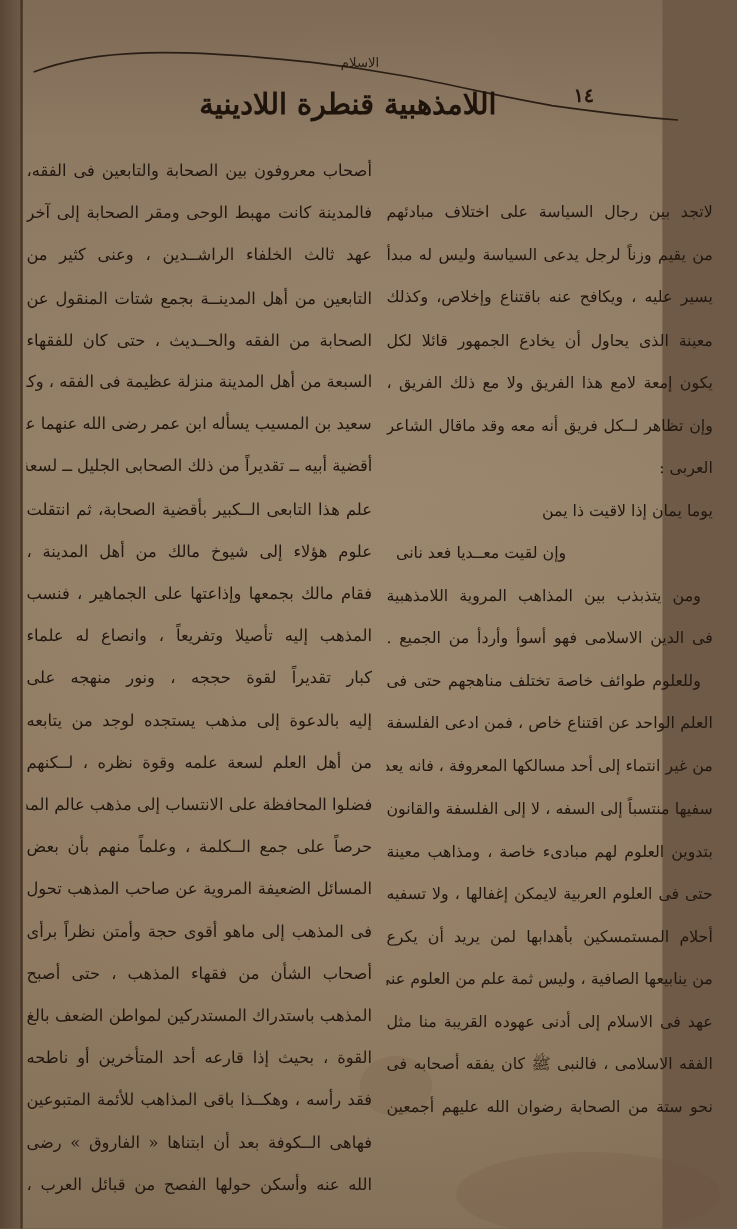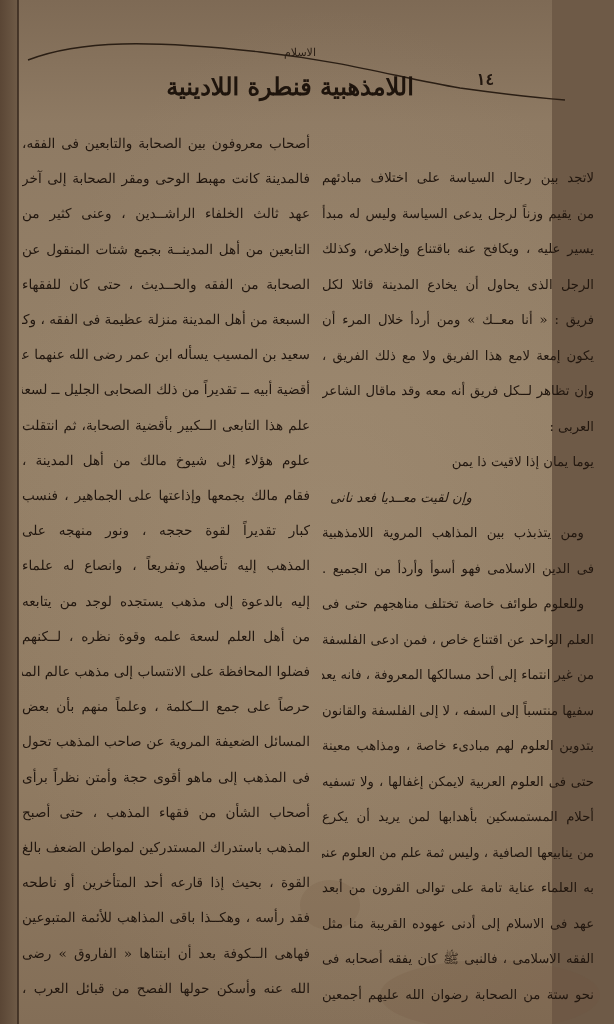--- a/index.html
+++ b/index.html
@@ -27,39 +27,39 @@
   }
   .header-curve {
     position: absolute; left: 20px; top: 30px; width: 560px; height: 80px;
   }
   .running-head {
     position: absolute; left: 230px; top: 46px; width: 140px; text-align: center;
     font-family: "DejaVu Serif", serif; font-size: 11px; color: #2a1e14;
   }
   .page-number {
     position: absolute; right: 57px; top: 70px;
-    font-family: Liberation Mono, monospace; font-size: 16px; font-weight: bold; color: #22170f;
+    font-family: Liberation Serif, serif; font-size: 16px; font-weight: bold; color: #22170f;
   }
   .title {
     position: absolute; left: 110px; top: 72px; width: 360px; text-align: center;
     font-family: "DejaVu Serif", serif; font-size: 24px; font-weight: bold; color: #1e140c;
     direction: rtl; letter-spacing: 0;
   }
   .column {
     position: absolute; direction: rtl; text-align: justify;
     font-family: "DejaVu Serif", serif; font-size: 13.2px; color: #22170f;
     line-height: 35.5px;
   }
   .col-right { left: 322px; top: 160px; width: 272px; }
   .col-left  { left: 22px;  top: 126px; width: 288px; font-size: 13.6px; line-height: 35.2px; }
   .line { display: block; white-space: nowrap; overflow: hidden; text-align: justify; text-align-last: justify; }
   .line.indent { padding-right: 10px; }
   .line.short { text-align-last: right; }
   .verse-1 { padding-right: 0; text-align-last: right; }
-  .verse-2 { text-align-last: left; padding-left: 8px; font-style: italic; }
+  .verse-2 { text-align-last: left; padding-left: 8px; }
   .col-divider {
     position: absolute; left: 314px; top: 130px; width: 1px; height: 890px;
     background: rgba(40,28,18,0.0);
   }
   .stain {
     position: absolute; border-radius: 50%; pointer-events: none;
   }
 </style>
 </head>
 <body>
@@ -77,60 +77,58 @@
 
   <div class="running-head">الاسلام</div>
   <div class="page-number">١٤</div>
 
   <div class="title">اللامذهبية قنطرة اللادينية</div>
 
   <div class="column col-right">
     <span class="line">لاتجد بين رجال السياسة على اختلاف مبادئهم</span>
     <span class="line">من يقيم وزناً لرجل يدعى السياسة وليس له مبدأ</span>
     <span class="line">يسير عليه ، ويكافح عنه باقتناع وإخلاص، وكذلك</span>
-    <span class="line">الرجل الذى يحاول أن يخادع المدينة قائلا لكل</span>
-    <span class="line">فريق : « أنا معــك » ومن أردأ خلال المرء أن</span>
+    <span class="line">معينة الذى يحاول أن يخادع الجمهور قائلا لكل</span>
     <span class="line">يكون إمعة لامع هذا الفريق ولا مع ذلك الفريق ،</span>
     <span class="line">وإن تظاهر لــكل فريق أنه معه وقد ماقال الشاعر</span>
     <span class="line short">العربى :</span>
     <span class="line verse-1">يوما يمان إذا لاقيت ذا يمن</span>
     <span class="line verse-2">وإن لقيت معــديا فعد نانى</span>
     <span class="line indent">ومن يتذبذب بين المذاهب المروية اللامذهبية</span>
     <span class="line">فى الدين الاسلامى فهو أسوأ وأردأ من الجميع .</span>
     <span class="line indent">وللعلوم طوائف خاصة تختلف مناهجهم حتى فى</span>
     <span class="line">العلم الواحد عن اقتناع خاص ، فمن ادعى الفلسفة</span>
     <span class="line">من غير انتماء إلى أحد مسالكها المعروفة ، فانه يعد</span>
     <span class="line">سفيها منتسباً إلى السفه ، لا إلى الفلسفة والقانون</span>
     <span class="line">بتدوين العلوم لهم مبادىء خاصة ، ومذاهب معينة</span>
     <span class="line">حتى فى العلوم العربية لايمكن إغفالها ، ولا تسفيه</span>
     <span class="line">أحلام المستمسكين بأهدابها لمن يريد أن يكرع</span>
     <span class="line">من ينابيعها الصافية ، وليس ثمة علم من العلوم عنى</span>
-    <span class="line">به العلماء عناية تامة على توالى القرون من أبعد</span>
     <span class="line">عهد فى الاسلام إلى أدنى عهوده القريبة منا مثل</span>
     <span class="line">الفقه الاسلامى ، فالنبى ﷺ كان يفقه أصحابه فى</span>
     <span class="line">نحو ستة من الصحابة رضوان الله عليهم أجمعين</span>
 
   </div>
 
   <div class="col-divider"></div>
 
   <div class="column col-left">
     <span class="line">أصحاب معروفون بين الصحابة والتابعين فى الفقه،</span>
     <span class="line">فالمدينة كانت مهبط الوحى ومقر الصحابة إلى آخر</span>
     <span class="line">عهد ثالث الخلفاء الراشــدين ، وعنى كثير من</span>
     <span class="line">التابعين من أهل المدينــة بجمع شتات المنقول عن</span>
     <span class="line">الصحابة من الفقه والحــديث ، حتى كان للفقهاء</span>
     <span class="line">السبعة من أهل المدينة منزلة عظيمة فى الفقه ، وكان</span>
     <span class="line">سعيد بن المسيب يسأله ابن عمر رضى الله عنهما عن</span>
     <span class="line">أقضية أبيه ــ تقديراً من ذلك الصحابى الجليل ــ لسعة</span>
     <span class="line">علم هذا التابعى الــكبير بأقضية الصحابة، ثم انتقلت</span>
     <span class="line">علوم هؤلاء إلى شيوخ مالك من أهل المدينة ،</span>
     <span class="line">فقام مالك بجمعها وإذاعتها على الجماهير ، فنسب</span>
+    <span class="line">المذهب إليه تأصيلا وتفريعاً ، وانصاع له علماء</span>
     <span class="line">كبار تقديراً لقوة حججه ، ونور منهجه على</span>
-    <span class="line">المذهب إليه تأصيلا وتفريعاً ، وانصاع له علماء</span>
     <span class="line">إليه بالدعوة إلى مذهب يستجده لوجد من يتابعه</span>
     <span class="line">من أهل العلم لسعة علمه وقوة نظره ، لــكنهم</span>
     <span class="line">فضلوا المحافظة على الانتساب إلى مذهب عالم المدينة</span>
     <span class="line">حرصاً على جمع الــكلمة ، وعلماً منهم بأن بعض</span>
     <span class="line">المسائل الضعيفة المروية عن صاحب المذهب تحول</span>
     <span class="line">فى المذهب إلى ماهو أقوى حجة وأمتن نظراً برأى</span>
     <span class="line">أصحاب الشأن من فقهاء المذهب ، حتى أصبح</span>
     <span class="line">المذهب باستدراك المستدركين لمواطن الضعف بالغ</span>
     <span class="line">القوة ، بحيث إذا قارعه أحد المتأخرين أو ناطحه</span>
     <span class="line">فقد رأسه ، وهكــذا باقى المذاهب للأئمة المتبوعين</span>

